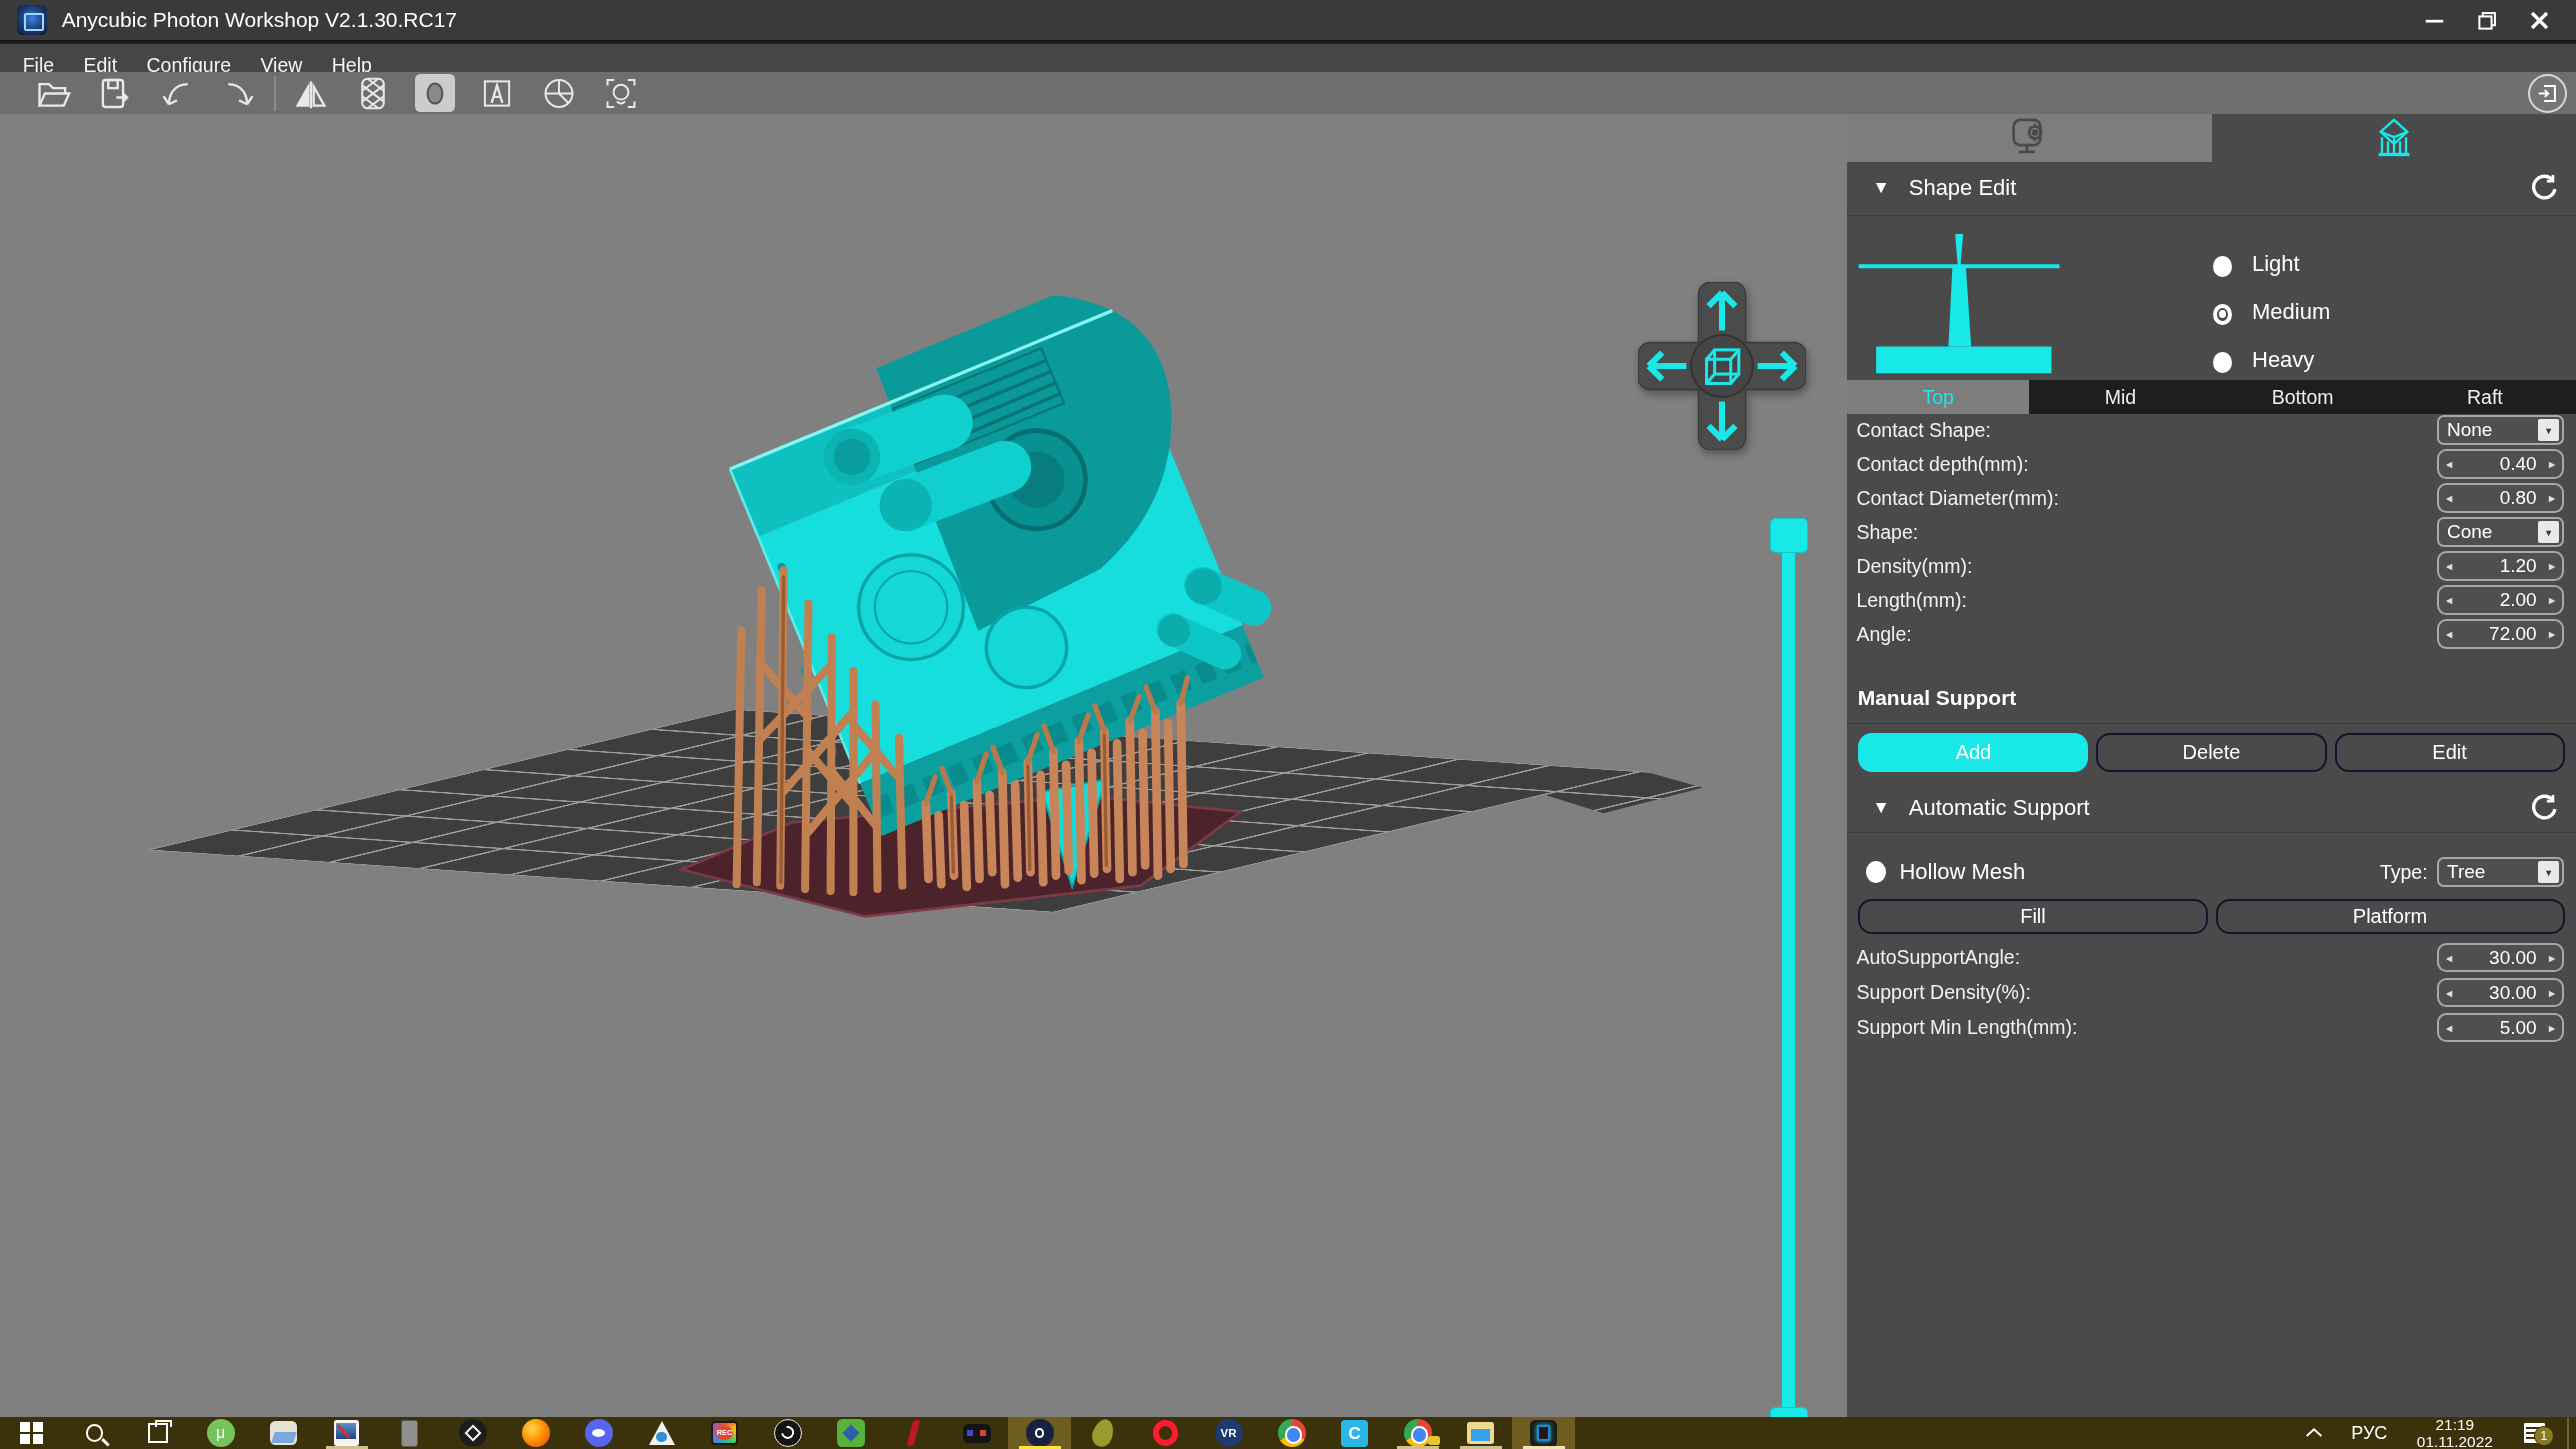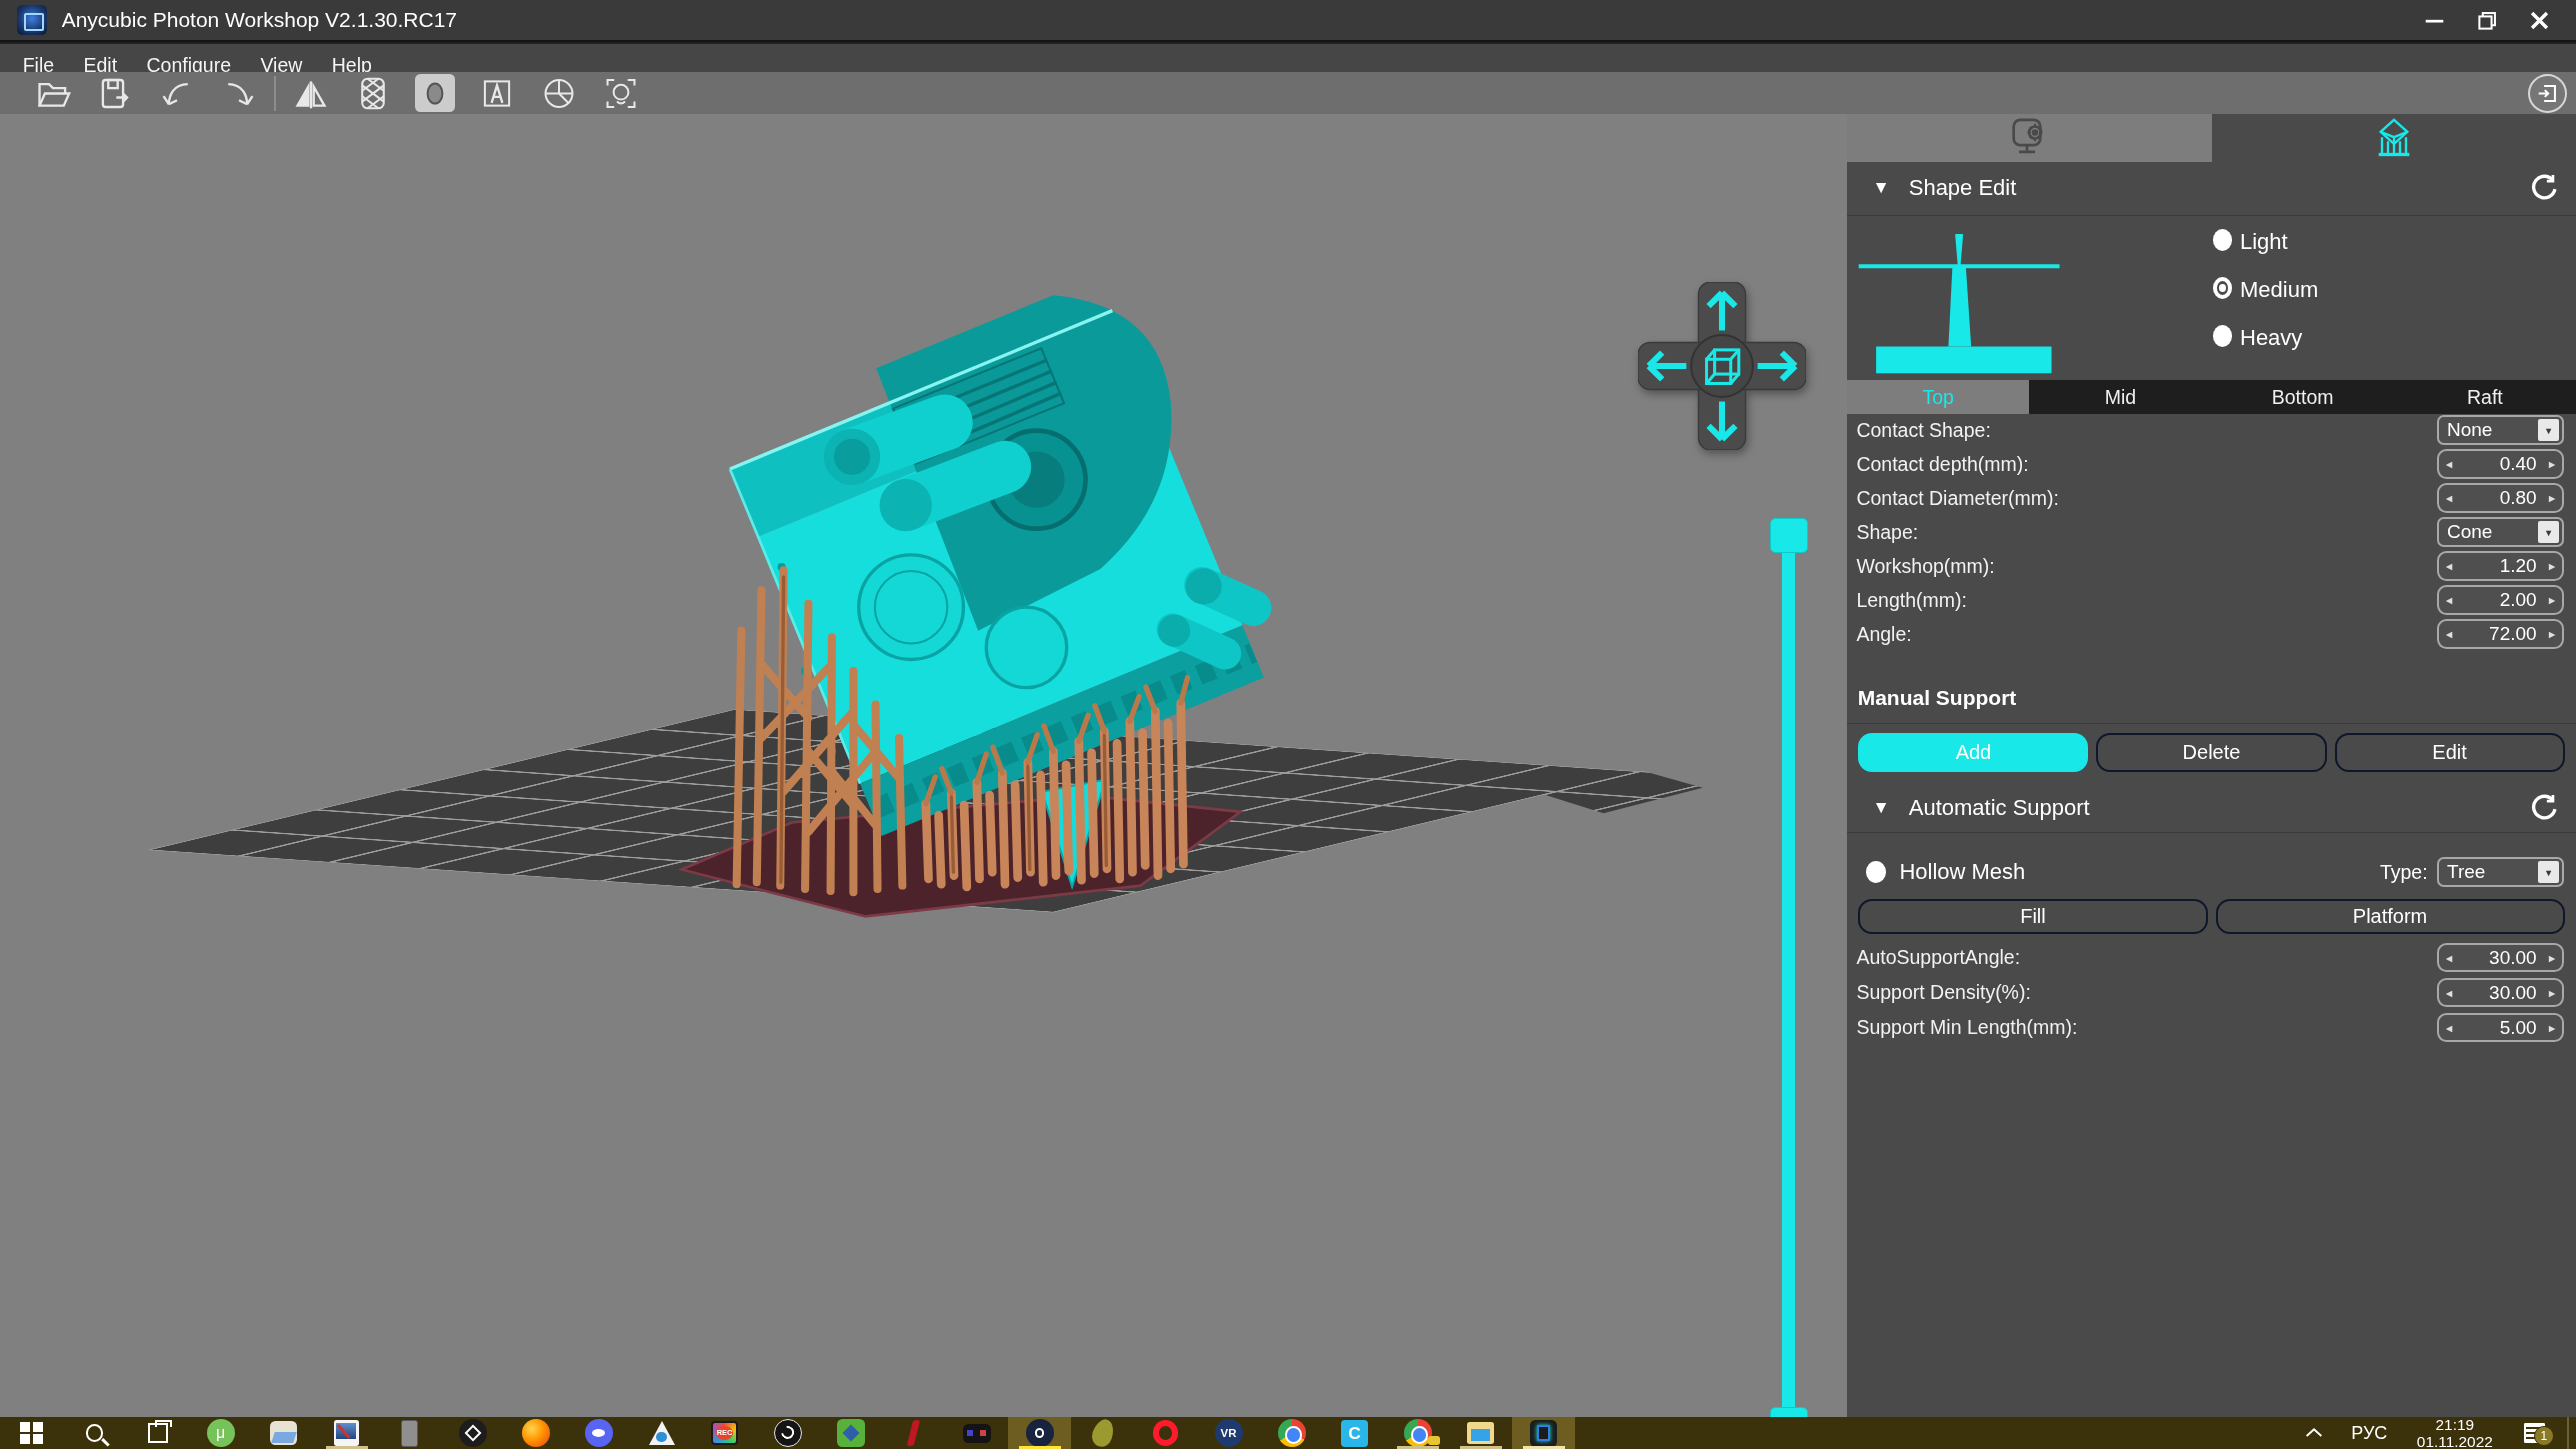--- a/index.html
+++ b/index.html
@@ -56,21 +56,21 @@
   .ptab.light { background:#7d7d7d; }
   .ptab.dark { background:#4a4a4a; }
 
   .sec-head { position:absolute; left:0; width:729px; height:43px; display:flex; align-items:center; }
   .tri { color:#ffffff; font-size:17.4px; margin-left:25.5px; }
   .sec-title { color:#ffffff; font-size:22px; margin-left:19px; }
   .refresh { margin-left:auto; margin-right:17.4px; }
   .divider { position:absolute; left:0; width:729px; height:1.3px; background:#3a3a3a; }
 
   .weights { position:absolute; left:366px; top:115px; }
-  .w-row { height:48px; display:flex; align-items:flex-start; gap:8px; }
+  .w-row { height:48px; display:flex; align-items:flex-end; gap:20px; }
   .radio { width:19px; height:21.5px; border-radius:50%; background:#ffffff; position:relative; }
   .radio.sel { background:#4a4a4a; border:4px solid #ffffff; }
   .radio.sel::after { content:""; position:absolute; left:50%; top:50%; width:6.7px; height:8px;
     margin:-4px 0 0 -3.4px; border-radius:50%; background:#ffffff; }
   .w-label { color:#ffffff; font-size:22px; }
 
   .stabs { position:absolute; left:0; top:266px; width:729px; height:34px; display:flex; }
   .stab { flex:1; display:flex; align-items:center; justify-content:center; font-size:19.5px;
     background:#1e1e1e; color:#f0f0f0; }
   .stab.active { background:#7d7d7d; color:#18e8e8; }
@@ -499,21 +499,21 @@
     </div>
     <div class="field-row">
       <span class="f-label">Shape:</span>
       <span class="spacer"></span>
       <span class="dropdown">
         <span class="dd-val">Cone</span>
         <span class="dd-btn">▼</span>
       </span>
     </div>
     <div class="field-row">
-      <span class="f-label">Workshop(mm):</span>
+      <span class="f-label">Density(mm):</span>
       <span class="spacer"></span>
       <span class="spinner">
         <span class="sp-arr">◄</span>
         <span class="sp-val">1.20</span>
         <span class="sp-arr">►</span>
       </span>
     </div>
     <div class="field-row">
       <span class="f-label">Length(mm):</span>
       <span class="spacer"></span>

